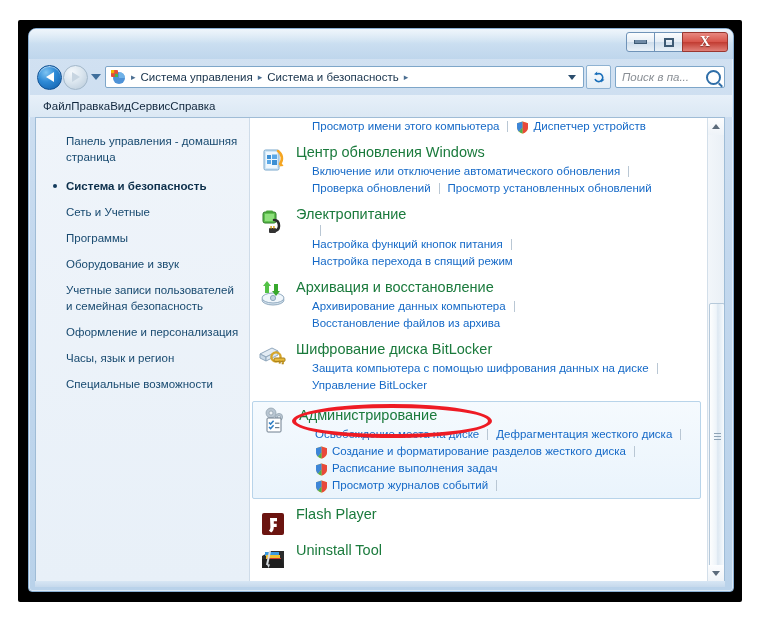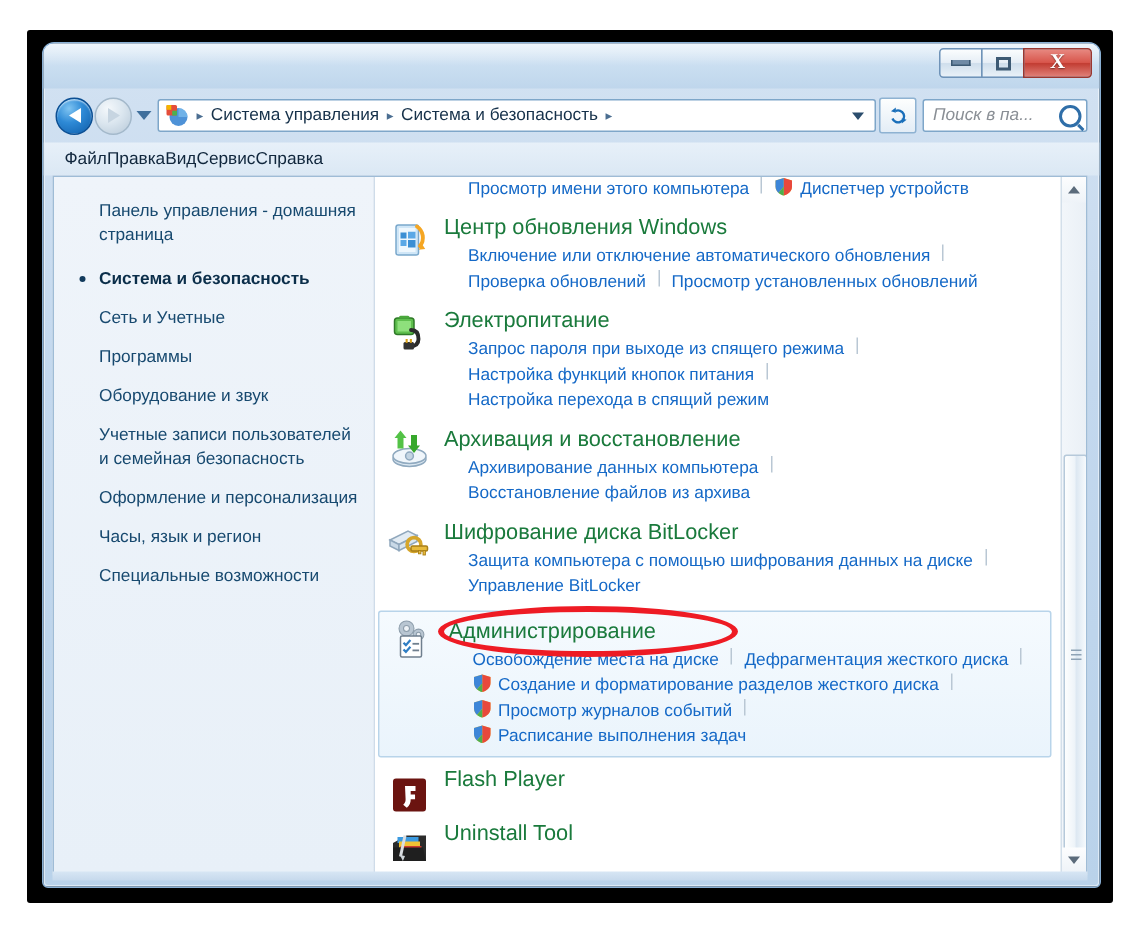--- a/index.html
+++ b/index.html
@@ -218,21 +218,21 @@
   }
   .cat-icon {
     position:absolute; left: 8px; top: 3px;
     width: 30px; height: 30px;
   }
   .cat-title {
     font-size: 14.5px; color:#1a7a3c; line-height: 20px;
     margin-bottom: 1px; white-space:nowrap;
   }
   .links { display:flex; flex-wrap:wrap; align-items:center;flex-direction:column; }
-  .linkrow { display:flex; align-items:flex-start; width:100%; flex-wrap:wrap;padding-left:16px; }
+  .linkrow { display:flex; align-items:center; width:100%; flex-wrap:wrap;padding-left:16px; }
   .lnk {
     font-size: 11.5px; color:#1569c7; line-height: 17px;
     white-space: nowrap;
   }
   .divider {
     display:inline-block; width:1px; height:11px;
     background:#b9c7d4; margin: 0 8px;
   }
   .shield {
     display:inline-block; width:13px;height:13px;margin-right:4px;
@@ -447,21 +447,20 @@
                 <rect x="8" y="3.5" width="7" height="2" rx="1" fill="#4aa83c"></rect>
                 <path d="M16 13 C20 13 21 16 21 19 C21 23 18 24 15 24" stroke="#2b2b2b" stroke-width="2.6" fill="none" stroke-linecap="round"></path>
                 <rect x="11" y="21" width="7" height="5" rx="1" fill="#333"></rect>
                 <rect x="12.4" y="19" width="1.4" height="2.6" fill="#d9a21b"></rect>
                 <rect x="15.2" y="19" width="1.4" height="2.6" fill="#d9a21b"></rect>
               </svg>
             </span>
             <div class="cat-title">Электропитание</div>
             <div class="links">
               <div class="linkrow">
-                <span class="lnk">Запрос пароля при выходе из спящего режима</span>
                 <span class="divider"></span>
               </div>
               <div class="linkrow">
                 <span class="lnk">Настройка функций кнопок питания</span>
                 <span class="divider"></span>
               </div>
               <div class="linkrow">
                 <span class="lnk">Настройка перехода в спящий режим</span>
               </div>
             </div>
@@ -553,33 +552,33 @@
               </div>
               <div class="linkrow">
                 <span class="shield">
                   <svg width="13" height="13" viewBox="0 0 13 13">
                     <path d="M6.5 0.6 L12 2.3 L12 6.4 C12 9.4 9.6 11.6 6.5 12.4 C3.4 11.6 1 9.4 1 6.4 L1 2.3 Z" fill="#f5c63d"></path>
                     <path d="M6.5 0.6 L12 2.3 L12 6.4 C12 9.4 9.6 11.6 6.5 12.4 Z" fill="#e8483c"></path>
                     <path d="M6.5 0.6 L1 2.3 L1 6.4 C1 8.1 1.8 9.6 3 10.7 L6.5 6.5 Z" fill="#3d86d8"></path>
                     <path d="M3 10.7 C4 11.5 5.2 12.1 6.5 12.4 L6.5 6.5 Z" fill="#4caf50"></path>
                   </svg>
                 </span>
-                <span class="lnk">Просмотр журналов событий</span>
-                <span class="divider"></span>
+                <span class="lnk">Расписание выполнения задач</span>
               </div>
               <div class="linkrow">
                 <span class="shield">
                   <svg width="13" height="13" viewBox="0 0 13 13">
                     <path d="M6.5 0.6 L12 2.3 L12 6.4 C12 9.4 9.6 11.6 6.5 12.4 C3.4 11.6 1 9.4 1 6.4 L1 2.3 Z" fill="#f5c63d"></path>
                     <path d="M6.5 0.6 L12 2.3 L12 6.4 C12 9.4 9.6 11.6 6.5 12.4 Z" fill="#e8483c"></path>
                     <path d="M6.5 0.6 L1 2.3 L1 6.4 C1 8.1 1.8 9.6 3 10.7 L6.5 6.5 Z" fill="#3d86d8"></path>
                     <path d="M3 10.7 C4 11.5 5.2 12.1 6.5 12.4 L6.5 6.5 Z" fill="#4caf50"></path>
                   </svg>
                 </span>
-                <span class="lnk">Расписание выполнения задач</span>
+                <span class="lnk">Просмотр журналов событий</span>
+                <span class="divider"></span>
               </div>
             </div>
           </div>
 
           <div class="approw">
             <span class="cat-icon">
               <svg width="30" height="30" viewBox="0 0 30 30">
                 <rect x="4" y="4" width="22" height="22" rx="2" fill="#6b1410"></rect>
                 <path d="M12 9 h7 v3.3 h-3.2 v2.4 h2.9 v3.2 h-2.9 c0 2.4 -0.7 4.3 -2.6 5.6 l-2.4 -2 c1.2 -0.9 1.6 -2 1.6 -3.6 z" fill="#ffffff"></path>
               </svg>

